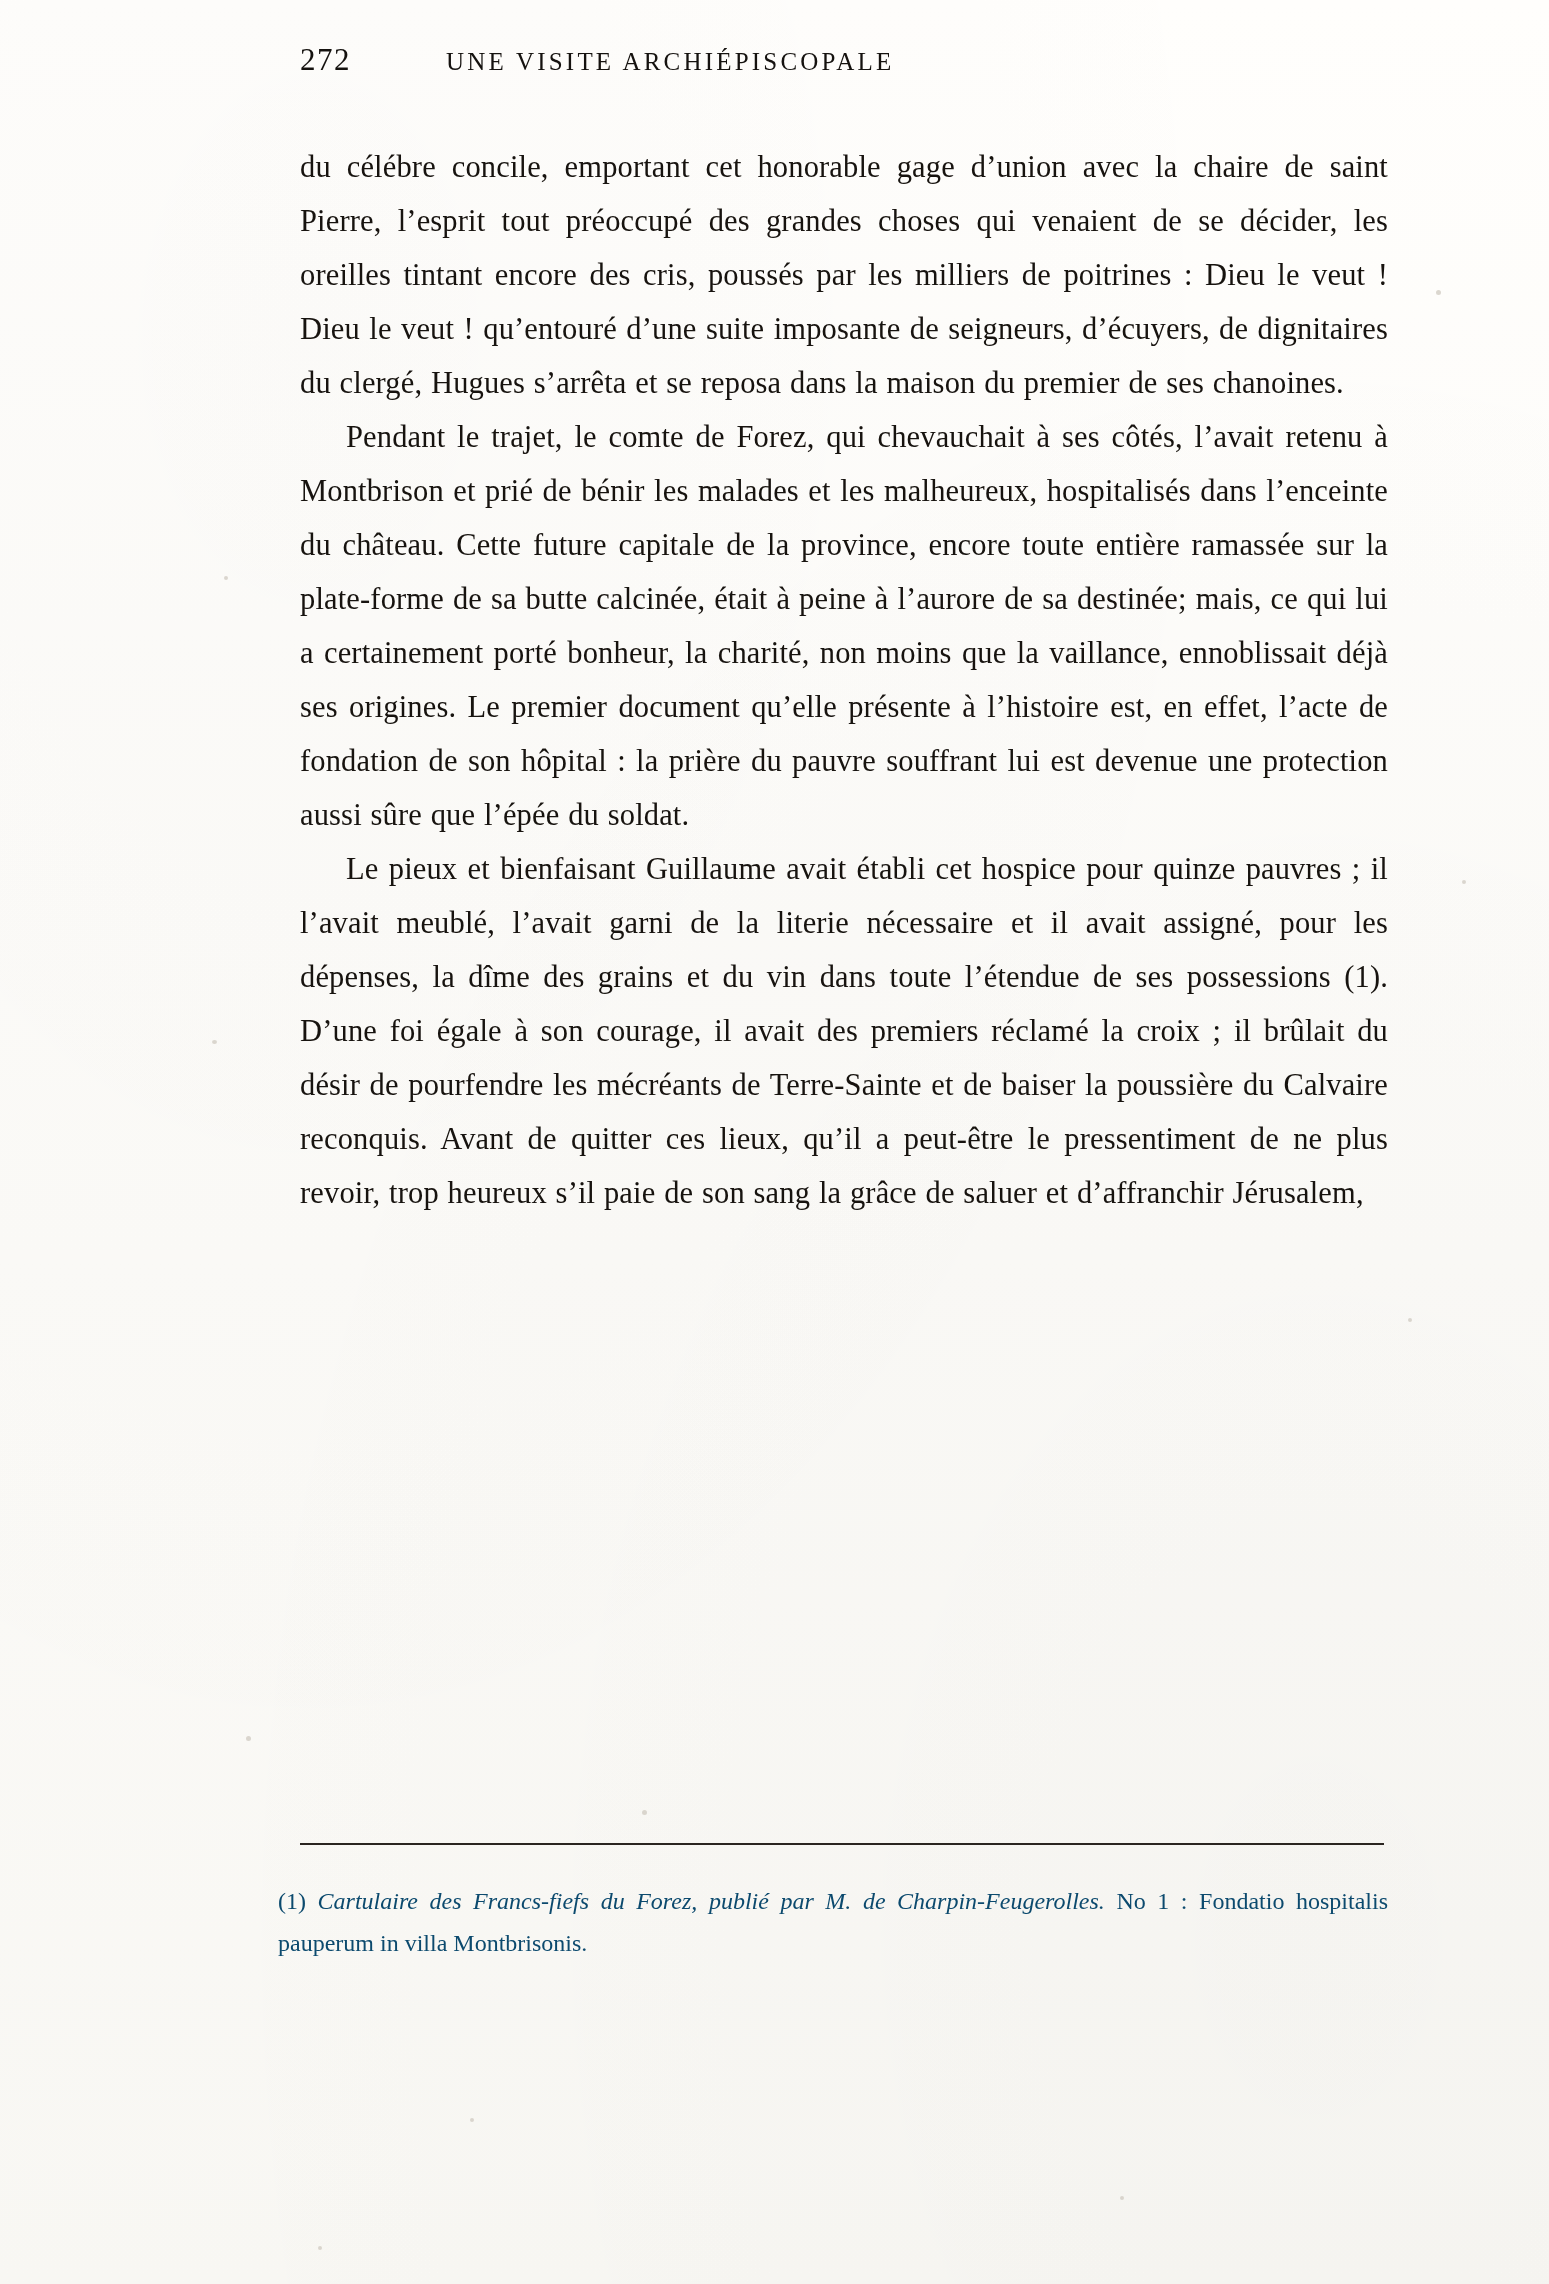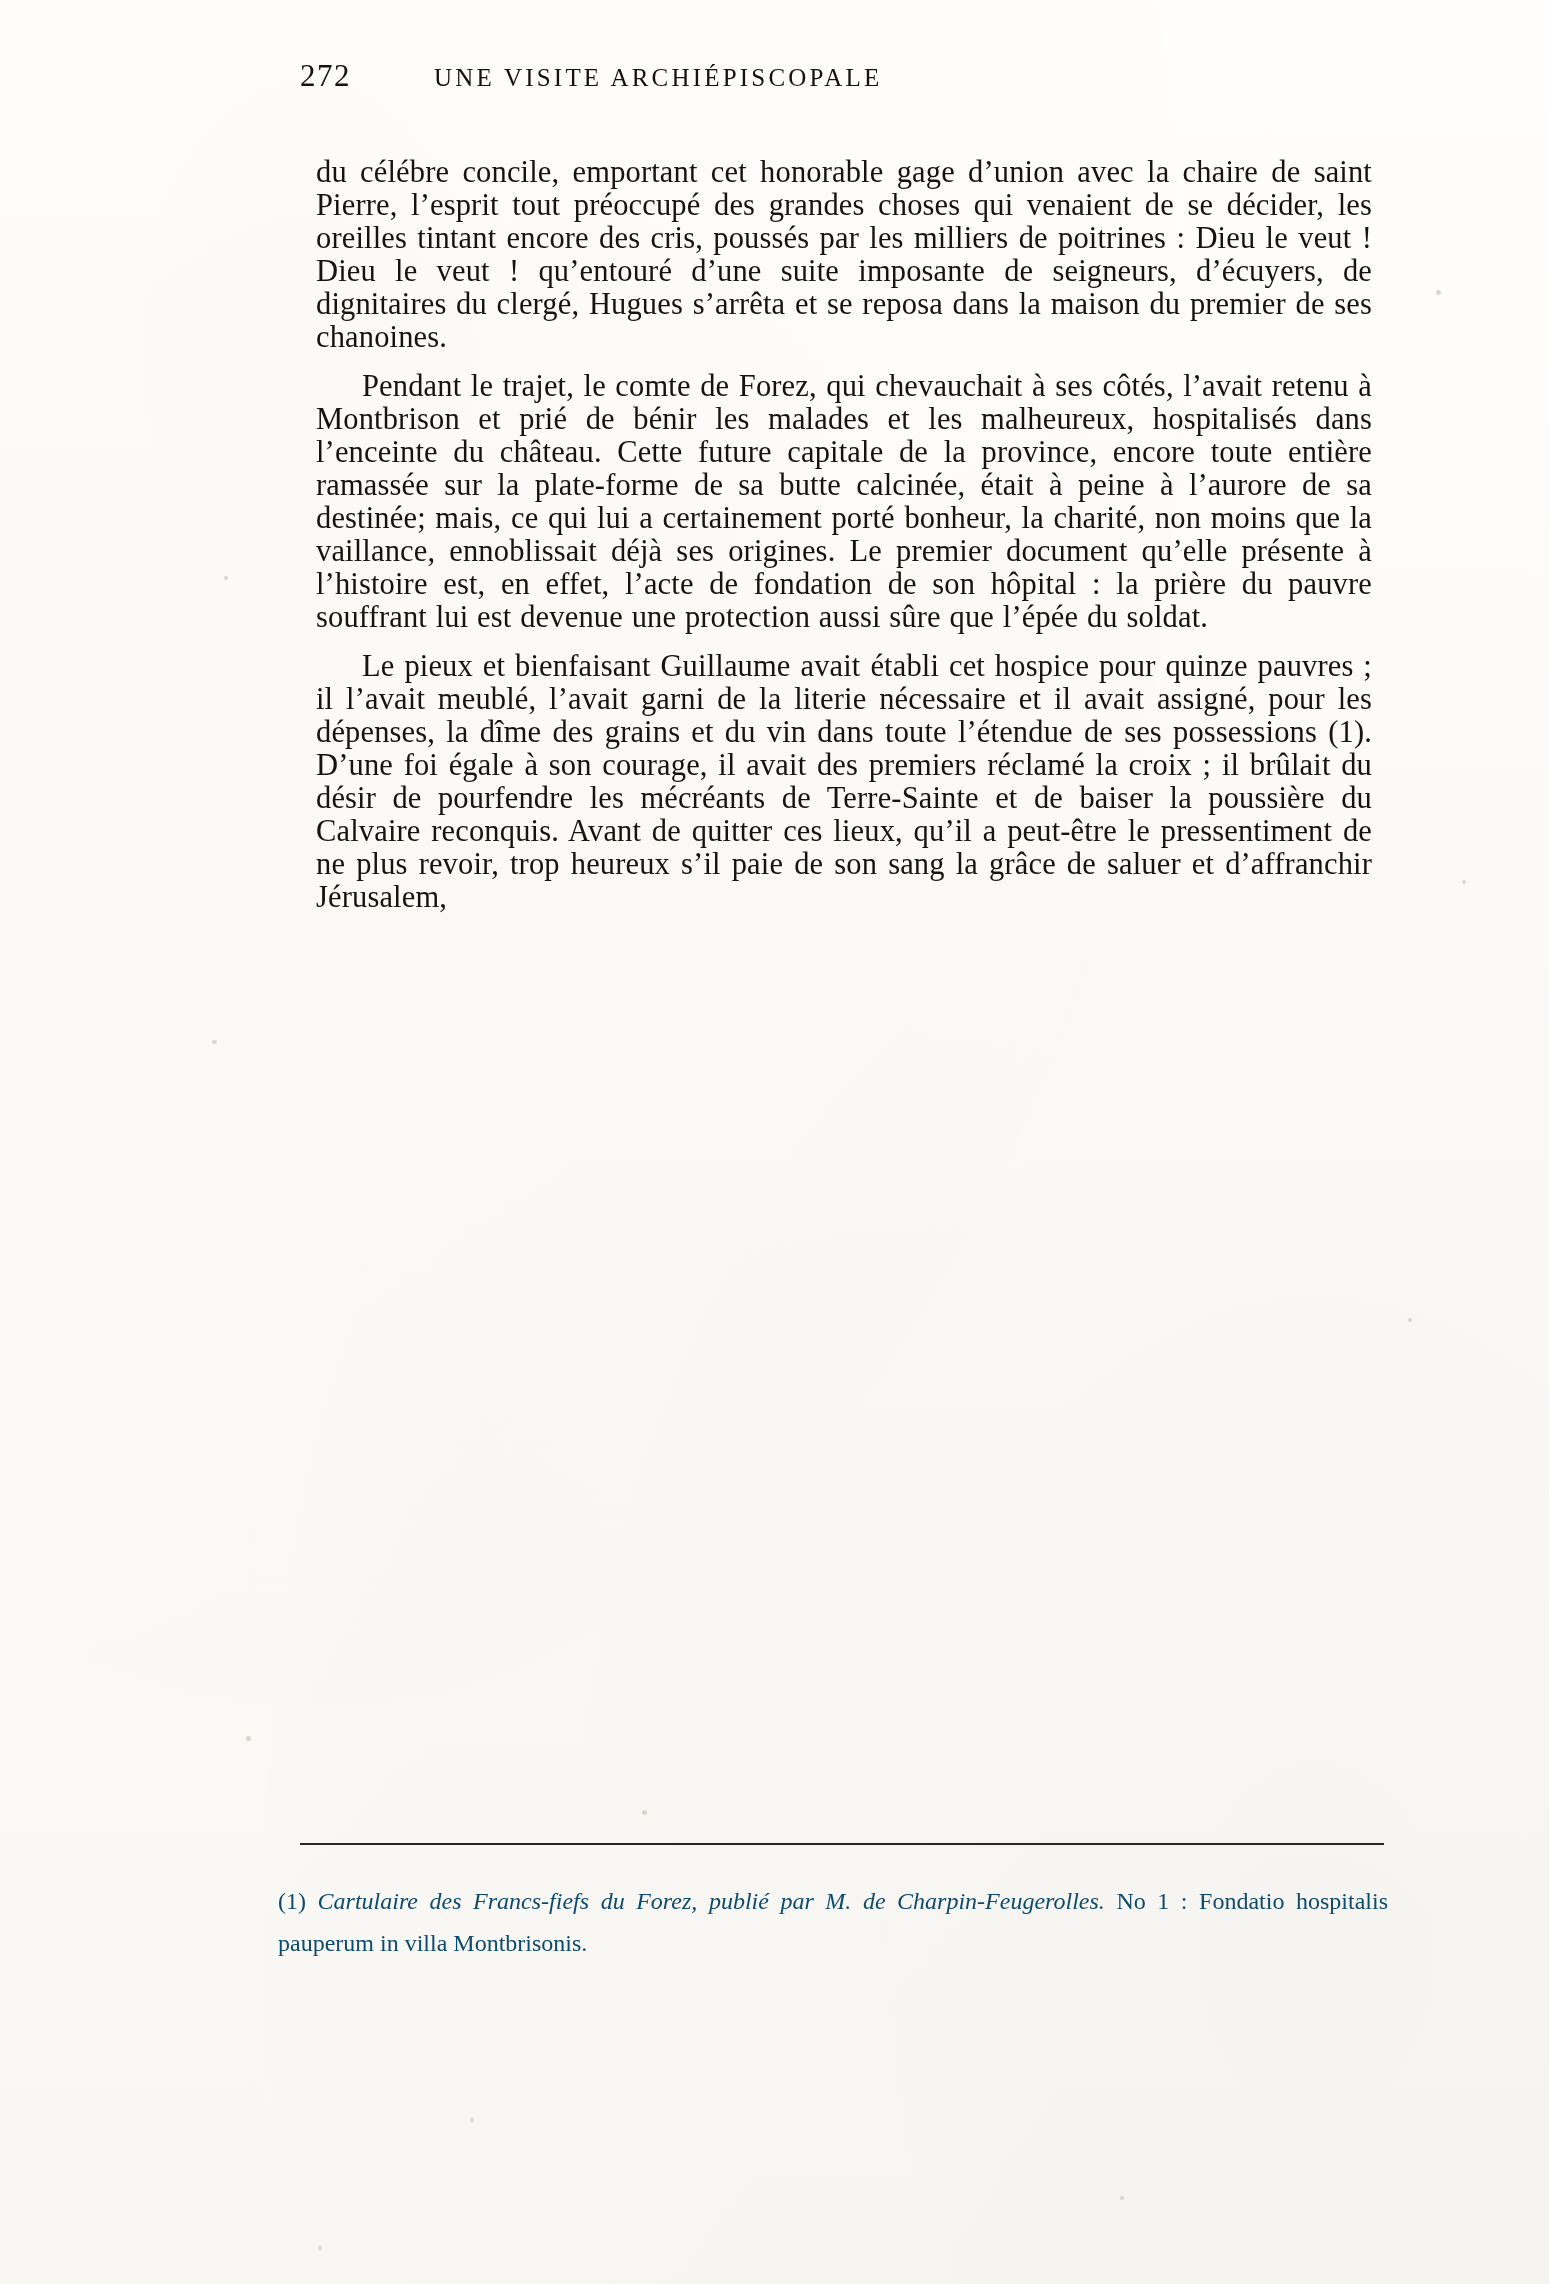--- a/index.html
+++ b/index.html
@@ -35,26 +35,27 @@
   }
   .content {
     position: absolute;
     top: 0; left: 0;
     width: 1549px;
     height: 2284px;
   }
 
   .header {
     position: absolute;
-    top: 58px;
+    top: 42px;
     left: 300px;
     width: 1100px;
     height: 40px;
     display: flex;
     align-items: baseline;
+    gap: 12px;
   }
   .folio {
     font-size: 31px;
     letter-spacing: 1.5px;
     color: #15120f;
     width: 120px;
   }
   .running-title {
     font-size: 25px;
     letter-spacing: 3.2px;
@@ -64,23 +65,23 @@
   }
 
   .body-block {
     position: absolute;
     top: 140px;
     left: 300px;
     width: 1088px;
   }
 
   p.para {
-    margin: 16px;
+    margin: 0;
     font-size: 30.5px;
-    line-height: 33px;
+    line-height: 54px;
     text-align: justify;
     text-align-last: left;
     letter-spacing: 0.15px;
     color: #17130f;
     word-spacing: 1px;
   }
   p.para + p.para {
     text-indent: 46px;
   }
 

